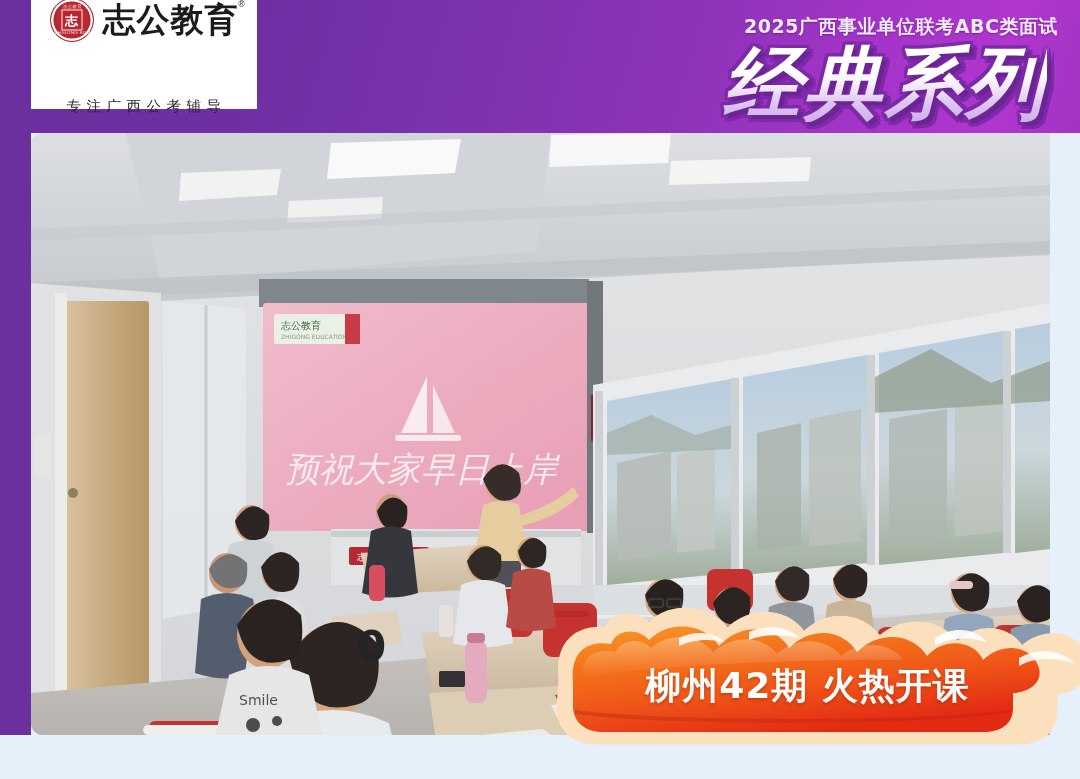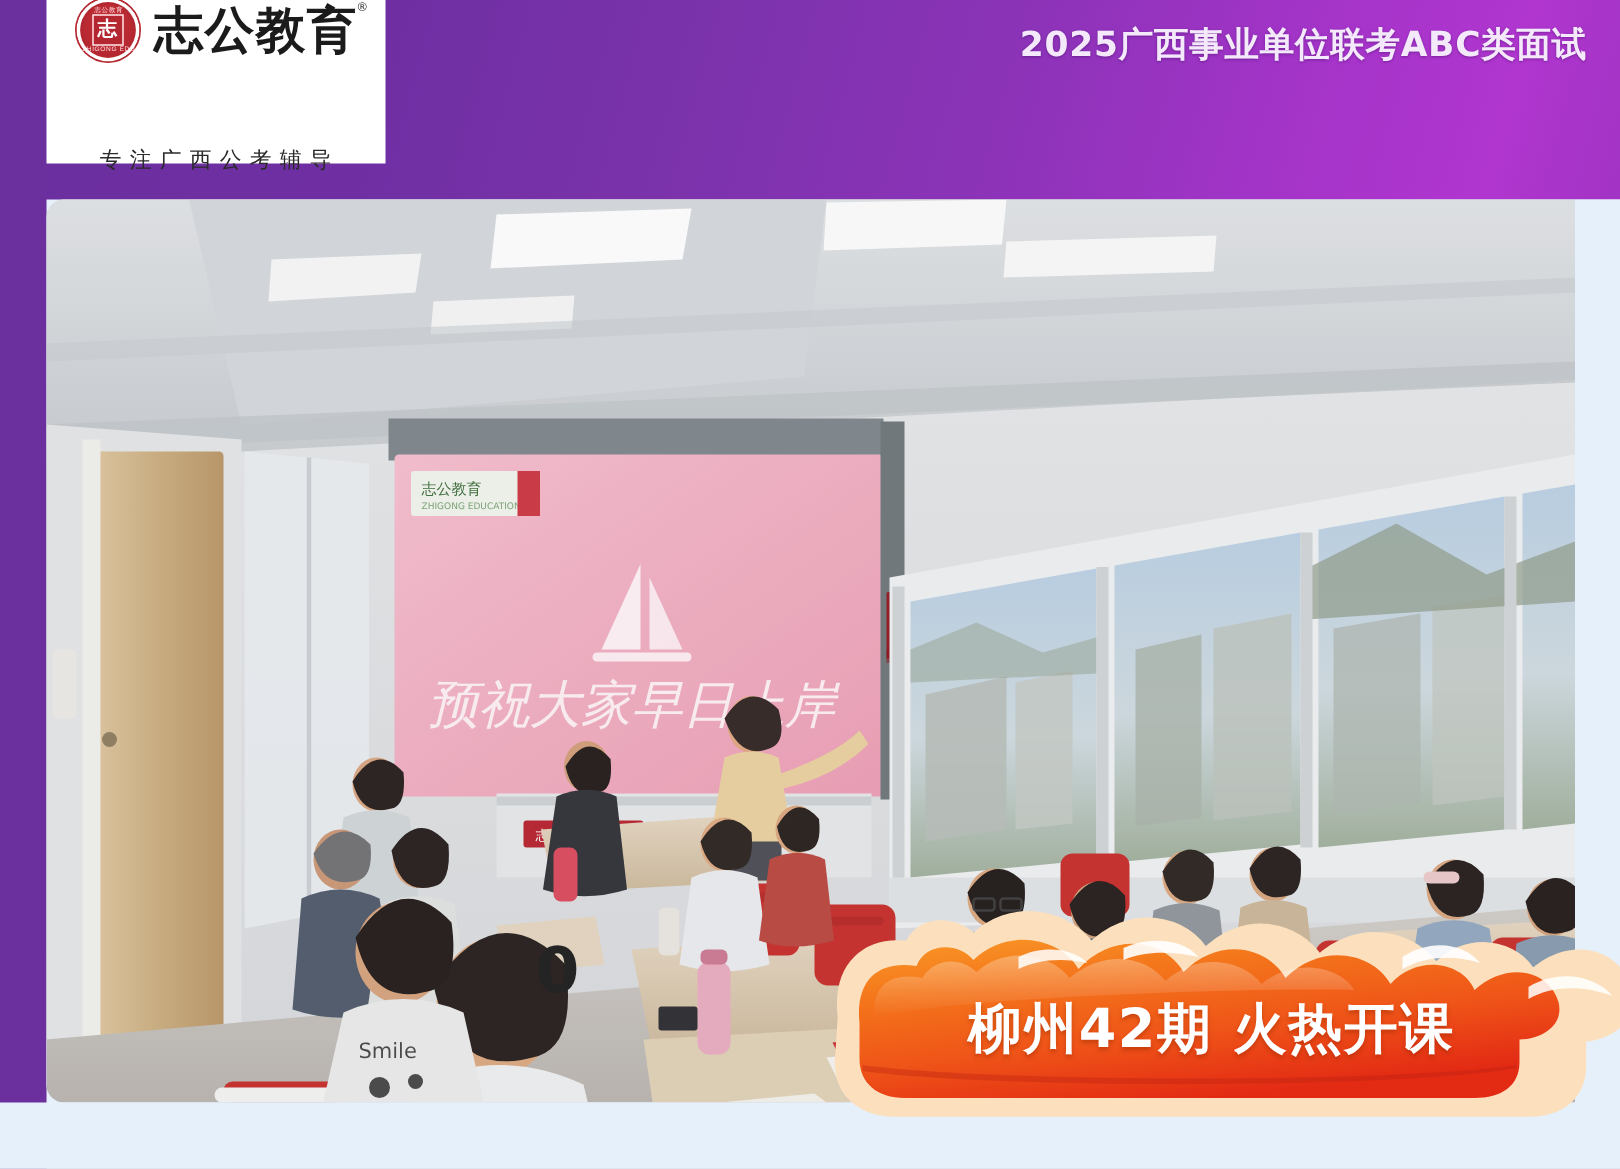--- a/index.html
+++ b/index.html
@@ -133,21 +133,21 @@
     white-space: nowrap;
     padding-left: 5px;
     font-family: "DejaVu Sans", sans-serif;
     margin-top: 42px;
   }
 
   
   .kicker {
     position: absolute;
     right: 22px; top: 14px;
-    font-size: 23px;
+    font-size: 19px;
     font-weight: bold;
     color: #f3e9fb;
     letter-spacing: .5px;
     white-space: nowrap;
     text-shadow: 0 1px 2px rgba(60,10,95,.45);
     font-family: "DejaVu Sans", sans-serif;
     text-align: center;
   }
   .headline {
     position: absolute;
@@ -246,20 +246,21 @@
       <div class="logo-wordmark">
         <span>志公教育</span>
         <span class="logo-reg">®</span>
       </div>
     </div>
     <div class="logo-rule"></div>
     <div class="logo-sub">专注广西公考辅导</div>
   </div>
 
   <div class="kicker">2025广西事业单位联考ABC类面试</div>
+  <div class="headline">经典系列</div>
 
   <div class="photo">
     <svg viewBox="0 0 1019 602" preserveAspectRatio="xMidYMid slice">
       <defs>
         <linearGradient id="ceil" x1="0" y1="0" x2="0" y2="1">
           <stop offset="0" stop-color="#dfe2e4"></stop>
             <stop offset="1" stop-color="#c6cacd"></stop>
         </linearGradient>
         <linearGradient id="wallg" x1="0" y1="0" x2="0" y2="1">
           <stop offset="0" stop-color="#e8e9ea"></stop>

